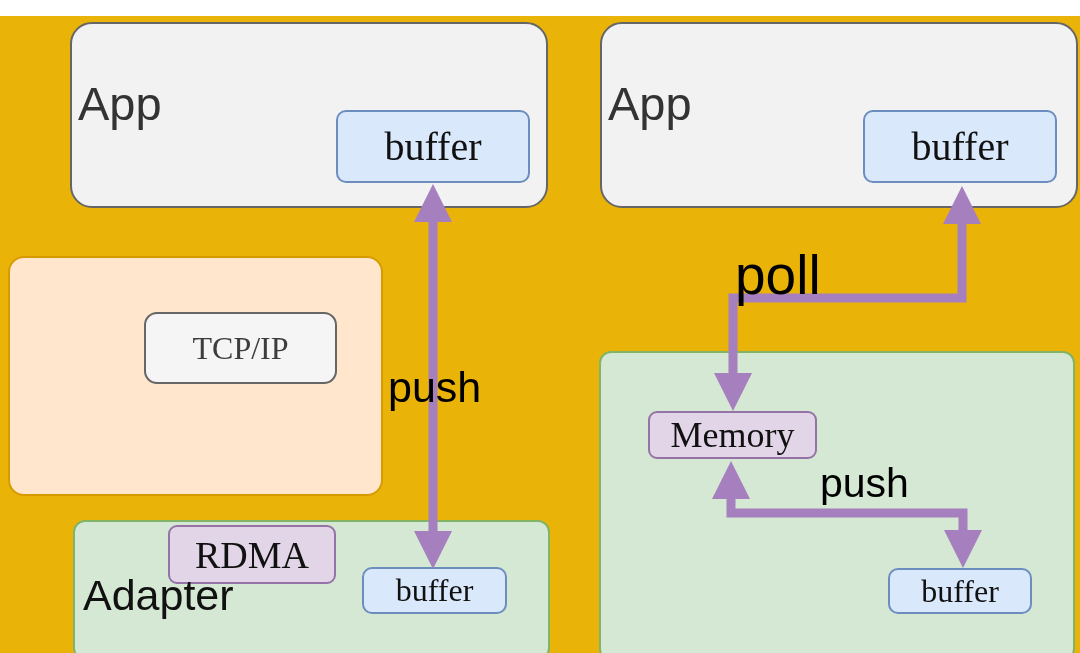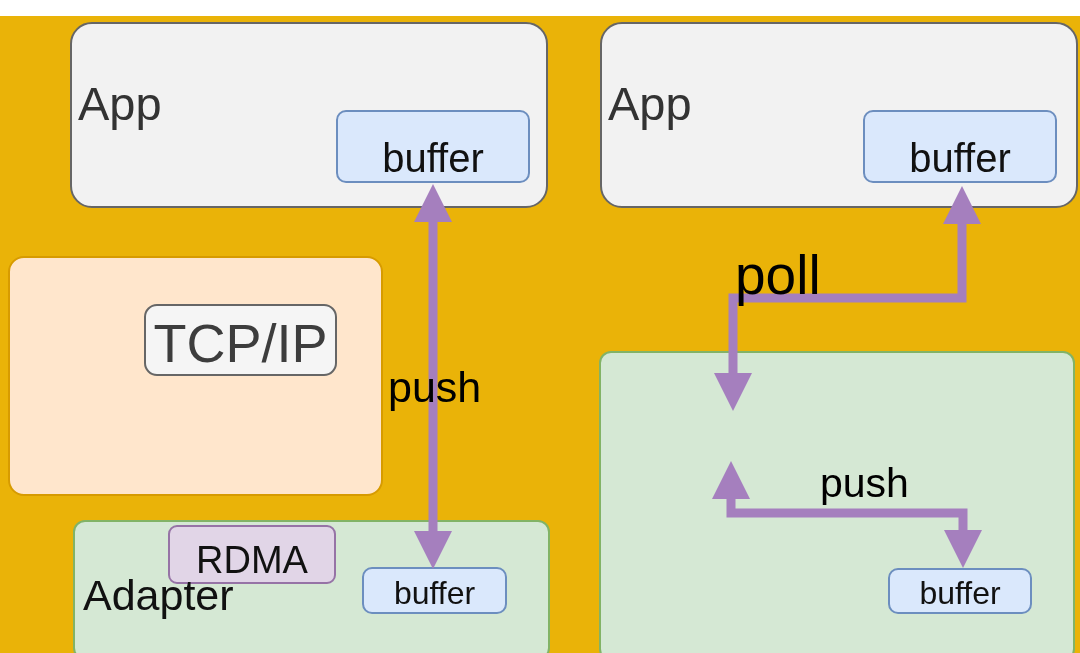--- a/index.html
+++ b/index.html
@@ -17,22 +17,22 @@
     background:#f2f2f2;border:2px solid #666666;border-radius:22px;
   }
   .os-box{
     background:#ffe6cc;border:2px solid #d79b00;border-radius:16px;
   }
   .green-box{
     background:#d5e8d4;border:2px solid #82b366;border-radius:12px;
   }
   
   .chip{
-    display:flex;align-items:flex-end;justify-content:center;
-    box-sizing:border-box;color:#111111;
+    display:flex;align-items:center;justify-content:center;
+    box-sizing:border-box;color:#111111;font-family:Liberation Serif, serif;
   }
   .buffer-chip{
     background:#dae8fc;border:2px solid #6c8ebf;border-radius:10px;
   }
   .purple-chip{
     background:#e1d5e7;border:2px solid #9673a6;border-radius:9px;
   }
   .gray-chip{
     background:#f5f5f5;border:2.5px solid #666666;border-radius:13px;
     color:#3d3d3d;
@@ -47,21 +47,21 @@
     white-space:nowrap;z-index:7;
   }
   #arrow-layer{position:absolute;left:0;top:0;z-index:5;pointer-events:none;}
 
   
   #l-app      {left:70px;  top:6px;   width:478px; height:186px; z-index:1;}
   #l-app-label{left:78px;  top:64px;  font-size:47px;}
   #l-app-buf  {left:336px; top:94px;  width:194px; height:73px;  font-size:40px; z-index:2;}
   #l-os       {left:8px;   top:240px; width:375px; height:240px; z-index:1;}
   #l-os-label {left:28px;  top:258px; font-size:47px;}
-  #l-tcpip    {left:144px; top:288px; width:193px; height:72px;  font-size:54px; z-index:2;}
+  #l-tcpip    {left:144px; top:296px; width:193px; height:72px;  font-size:32px; z-index:2;}
   #l-adapter  {left:73px;  top:504px; width:477px; height:140px; z-index:1;}
   #l-rdma     {left:168px; top:509px; width:168px; height:59px;  font-size:38px; z-index:2;}
   #l-adapter-label{left:83px; top:558px; font-size:43px; color:#111111;text-align:right;}
   #l-adp-buf  {left:362px; top:551px; width:145px; height:47px;  font-size:32px; z-index:2;}
   #l-push-label{left:388px; top:350px; font-size:43px;}
 
   
   #r-app      {left:600px; top:6px;   width:478px; height:186px; z-index:1;}
   #r-app-label{left:608px; top:64px;  font-size:47px;}
   #r-app-buf  {left:863px; top:94px;  width:194px; height:73px;  font-size:40px; z-index:2;}
@@ -99,20 +99,23 @@
 
   <div id="l-push-label" class="edge-label">push</div>
 
   <div id="r-app" class="box app-box"></div>
   <div id="r-app-label" class="big-label">App</div>
   <div id="r-app-buf" class="box chip buffer-chip">
     <span>buffer</span>
   </div>
 
   <div id="r-netdam" class="box green-box"></div>
+  <div id="r-memory" class="box chip purple-chip">
+    <span>Memory</span>
+  </div>
   <div id="r-ndm-buf" class="box chip buffer-chip">
     <span>buffer</span>
   </div>
 
   <div id="r-poll-label" class="edge-label">poll</div>
   <div id="r-push-label" class="edge-label">push</div>
 
   <svg id="arrow-layer" width="1080" height="653" viewBox="0 0 1080 653">
 
     <g stroke="#a57fbe" fill="#a57fbe">

